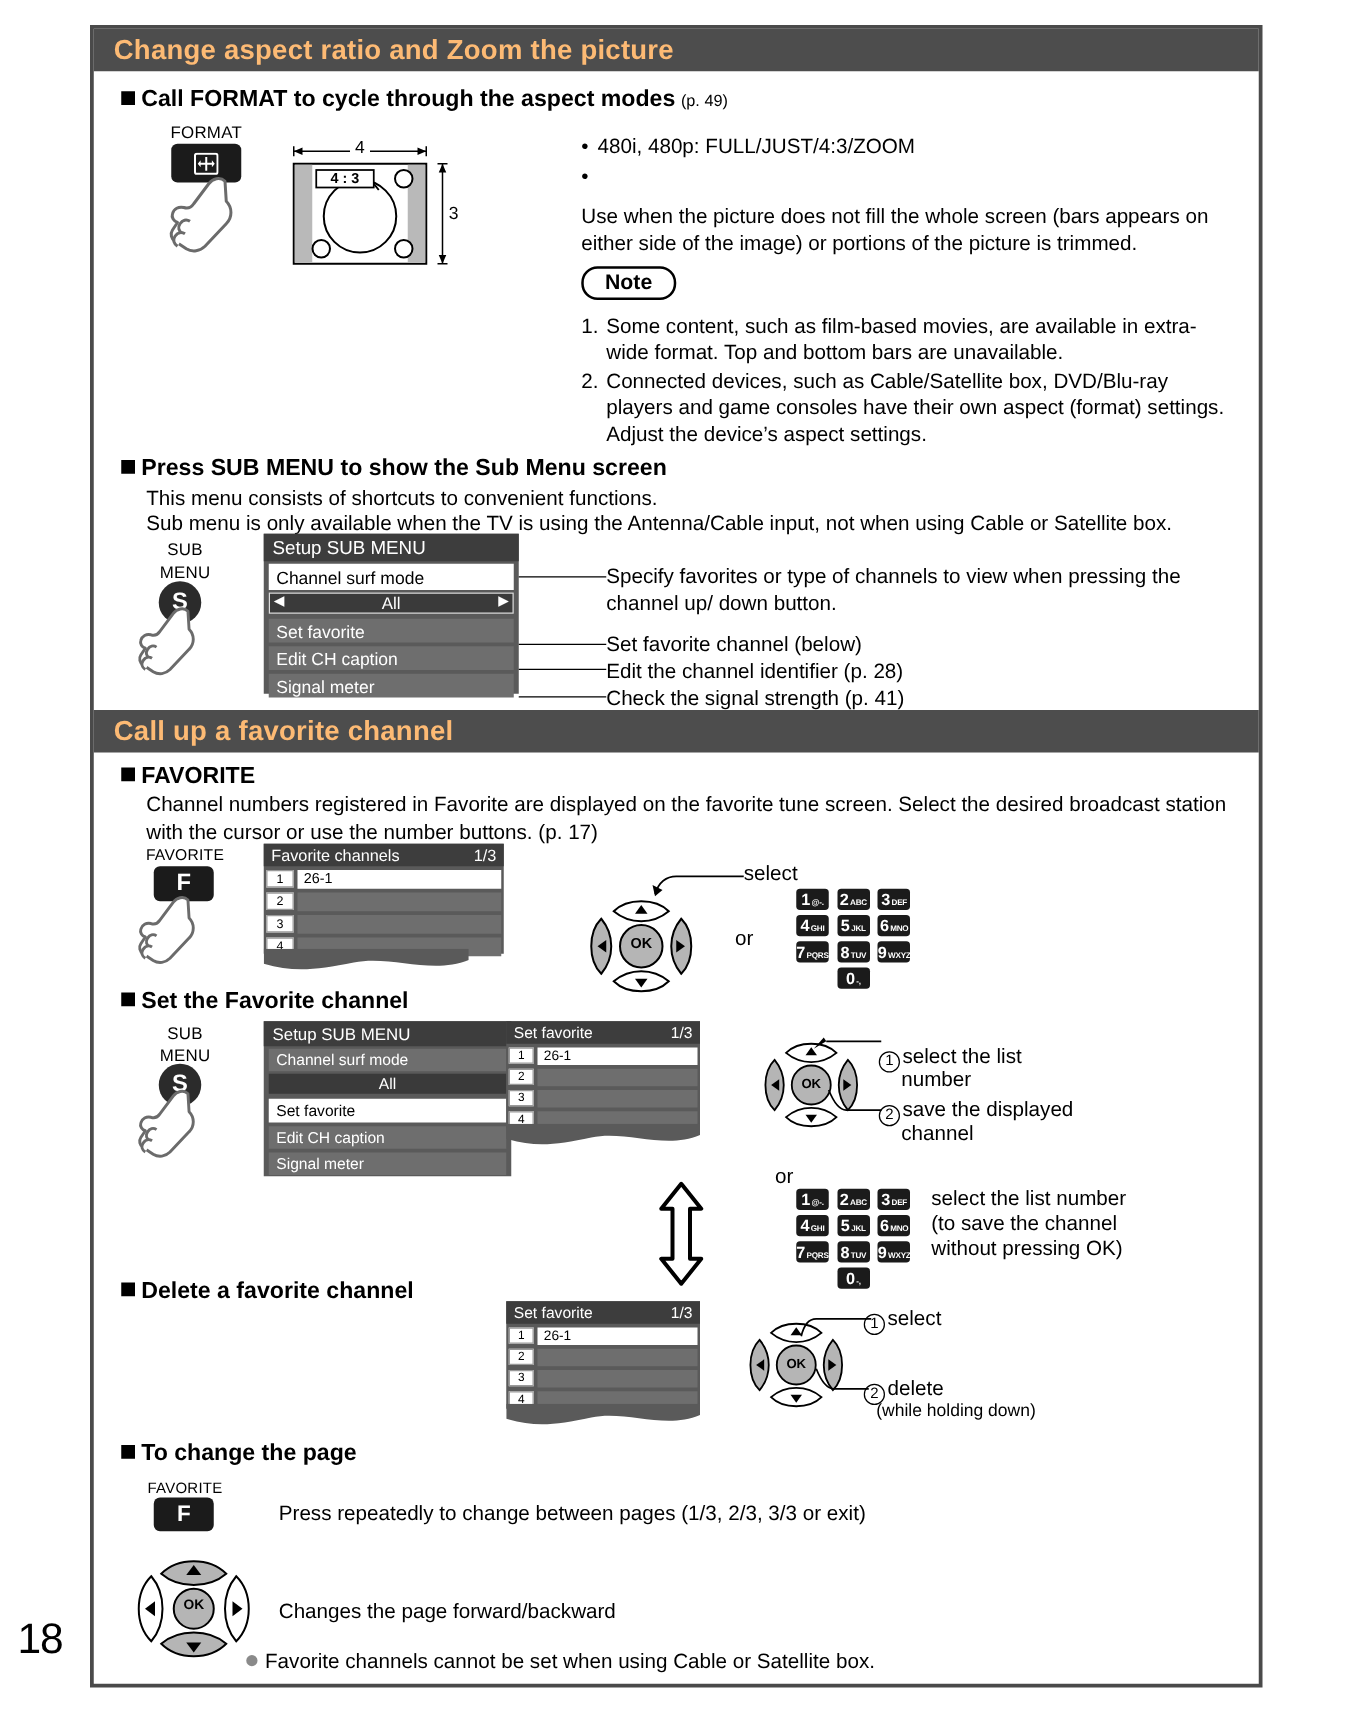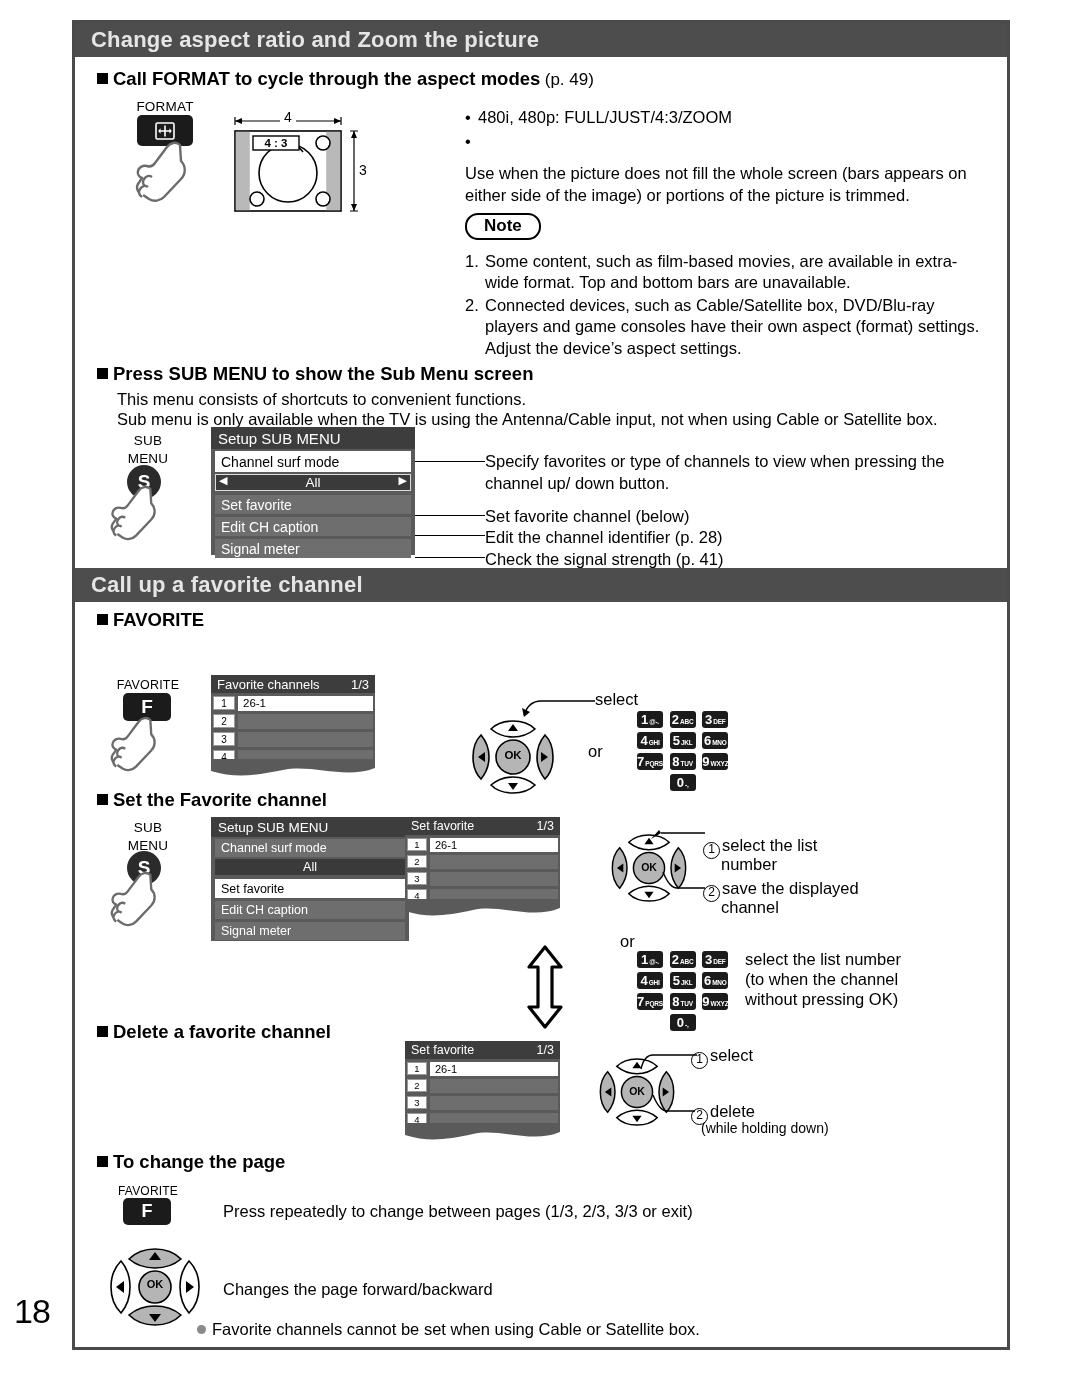--- a/index.html
+++ b/index.html
@@ -7,21 +7,21 @@
        font-family:"Liberation Sans","DejaVu Sans",sans-serif;color:#000;
        -webkit-font-smoothing:antialiased;}
 
   
   #page{position:absolute;left:72px;top:20px;width:938px;height:1330px;
         border:3px solid #4a4a4a;box-sizing:border-box;background:#fff;}
   #pagenum{position:absolute;left:14px;top:1292px;font-size:34px;font-weight:400;
            letter-spacing:-1px;color:#000;}
 
   
-  .secbar{background:#4d4d4d;color:#e5e5e5;font-weight:bold;box-sizing:border-box;
+  .secbar{background:#4d4d4d;color:#fdba74;font-weight:bold;box-sizing:border-box;
           display:flex;align-items:center;padding-left:16px;letter-spacing:.2px;}
   .secbar.h1{height:34px;font-size:22px;}
 
   
   .body{font-size:16.5px;line-height:1.32;}
   .sub{font-size:18.5px;font-weight:bold;}
   .sqbullet{display:inline-block;width:11px;height:11px;background:#000;
             margin-right:5px;vertical-align:1px;}
   .abs{position:absolute;}
 
@@ -76,21 +76,21 @@
 <div id="pagenum">18</div>
 
 <div id="page">
 
   <div class="secbar h1 abs" style="left:0;top:0;width:932px;">
     <span>Change aspect ratio and Zoom the picture</span>
   </div>
 
   <div class="abs" style="left:22px;top:45px;width:890px;">
     <span class="sqbullet"></span><span class="sub">Call FORMAT to cycle through the aspect modes</span>
-    <span style="font-size:17px;">(p. 49)</span>
+    <span style="font-size:13px;">(p. 49)</span>
   </div>
 
   <div class="abs" style="left:47px;top:74px;width:86px;text-align:center;">
     <span class="keylabel">FORMAT</span>
   </div>
   <div class="keyrect abs" style="left:62px;top:92px;width:56px;height:31px;">
     <svg width="20" height="18" viewBox="0 0 20 18">
       <rect x="1" y="1" width="18" height="16" rx="1.5" fill="none" stroke="#fff" stroke-width="1.6"></rect>
       <path d="M10 3.5v11M4.5 9h11" stroke="#fff" stroke-width="1.6"></path>
       <path d="M5.5 6.2 3.2 9l2.3 2.8zM14.5 6.2 16.8 9l-2.3 2.8z" fill="#fff"></path>
@@ -217,37 +217,38 @@
   <div class="abs body" style="left:410px;top:504px;">Edit the channel identifier (p. 28)</div>
   <div class="abs body" style="left:410px;top:526px;">Check the signal strength (p. 41)</div>
 
   <div class="secbar h1 abs" style="left:0;top:545px;width:932px;">
     <span>Call up a favorite channel</span>
   </div>
 
   <div class="abs" style="left:22px;top:586px;">
     <span class="sqbullet"></span><span class="sub">FAVORITE</span>
   </div>
+  <div class="abs body" style="left:42px;top:611px;width:878px;">Channel numbers registered in Favorite are displayed on the favorite tune screen. Select the desired broadcast station with the cursor or use the number buttons. (p. 17)</div>
 
   <div class="abs" style="left:30px;top:652px;width:86px;text-align:center;">
     <span class="keylabel" style="font-size:12.5px;">FAVORITE</span>
   </div>
   <div class="keyrect abs" style="left:48px;top:670px;width:48px;height:28px;font-size:19px;">
     <span>F</span>
   </div>
   <svg class="abs" style="left:26px;top:686px;" width="70" height="74" viewBox="0 0 78 82">
     <g fill="#fff" stroke="#6b6b6b" stroke-width="2.6" stroke-linejoin="round">
       <path d="M55 12c-4-4-10-2-13 2L30 30c-2 3-5 4-8 3-4-1-8 1-9 5-1 3 1 6 4 7l-4 6c-2 3-1 7 2 9l9 6c5 3 11 2 15-2l17-18c5-5 5-13 0-18z"></path>
       <path d="M27 44c-3-2-6-1-8 2s-1 6 2 8"></path>
       <path d="M23 54c-3-2-6-1-8 2s-1 6 2 8"></path>
     </g>
   </svg>
 
   <div class="abs" style="left:136px;top:652px;width:164px;height:100px;">
-    <div class="osd" style="width:164px;height:88px;text-align:right;">
+    <div class="osd" style="width:192px;height:88px;text-align:right;">
       <div class="title" style="height:18px;padding:0 6px;font-size:13px;">
         <span>Favorite channels</span>
         <span>1/3</span>
       </div>
       <div class="lrow" style="height:16px;margin:2px 2px 0 2px;">
         <span class="lnum" style="width:22px;height:14px;font-size:10px;">1</span>
         <span class="lval" style="background:#fff;color:#000;height:15px;font-size:11.5px;padding-left:5px;margin-left:3px;">26-1</span>
       </div>
       <div class="lrow" style="height:16px;margin:2px 2px 0 2px;">
         <span class="lnum" style="width:22px;height:14px;font-size:10px;">2</span>
@@ -478,21 +479,21 @@
         </div>
       <div></div>
       <div class="padkey">
           <span>0</span>
           <span class="sm">-,</span>
         </div>
       <div></div>
     </div>
   </div>
   <div class="abs body" style="left:670px;top:926px;">select the list number</div>
-  <div class="abs body" style="left:670px;top:946px;">(to when the channel</div>
+  <div class="abs body" style="left:670px;top:946px;">(to save the channel</div>
   <div class="abs body" style="left:670px;top:966px;">without pressing OK)</div>
 
   <div class="abs" style="left:22px;top:998px;">
     <span class="sqbullet"></span><span class="sub">Delete a favorite channel</span>
   </div>
 
   <div class="abs" style="left:330px;top:1018px;width:155px;height:104px;">
     <div class="osd" style="width:155px;height:86px;">
       <div class="title" style="height:18px;padding:0 6px;font-size:12.5px;">
         <span>Set favorite</span>

